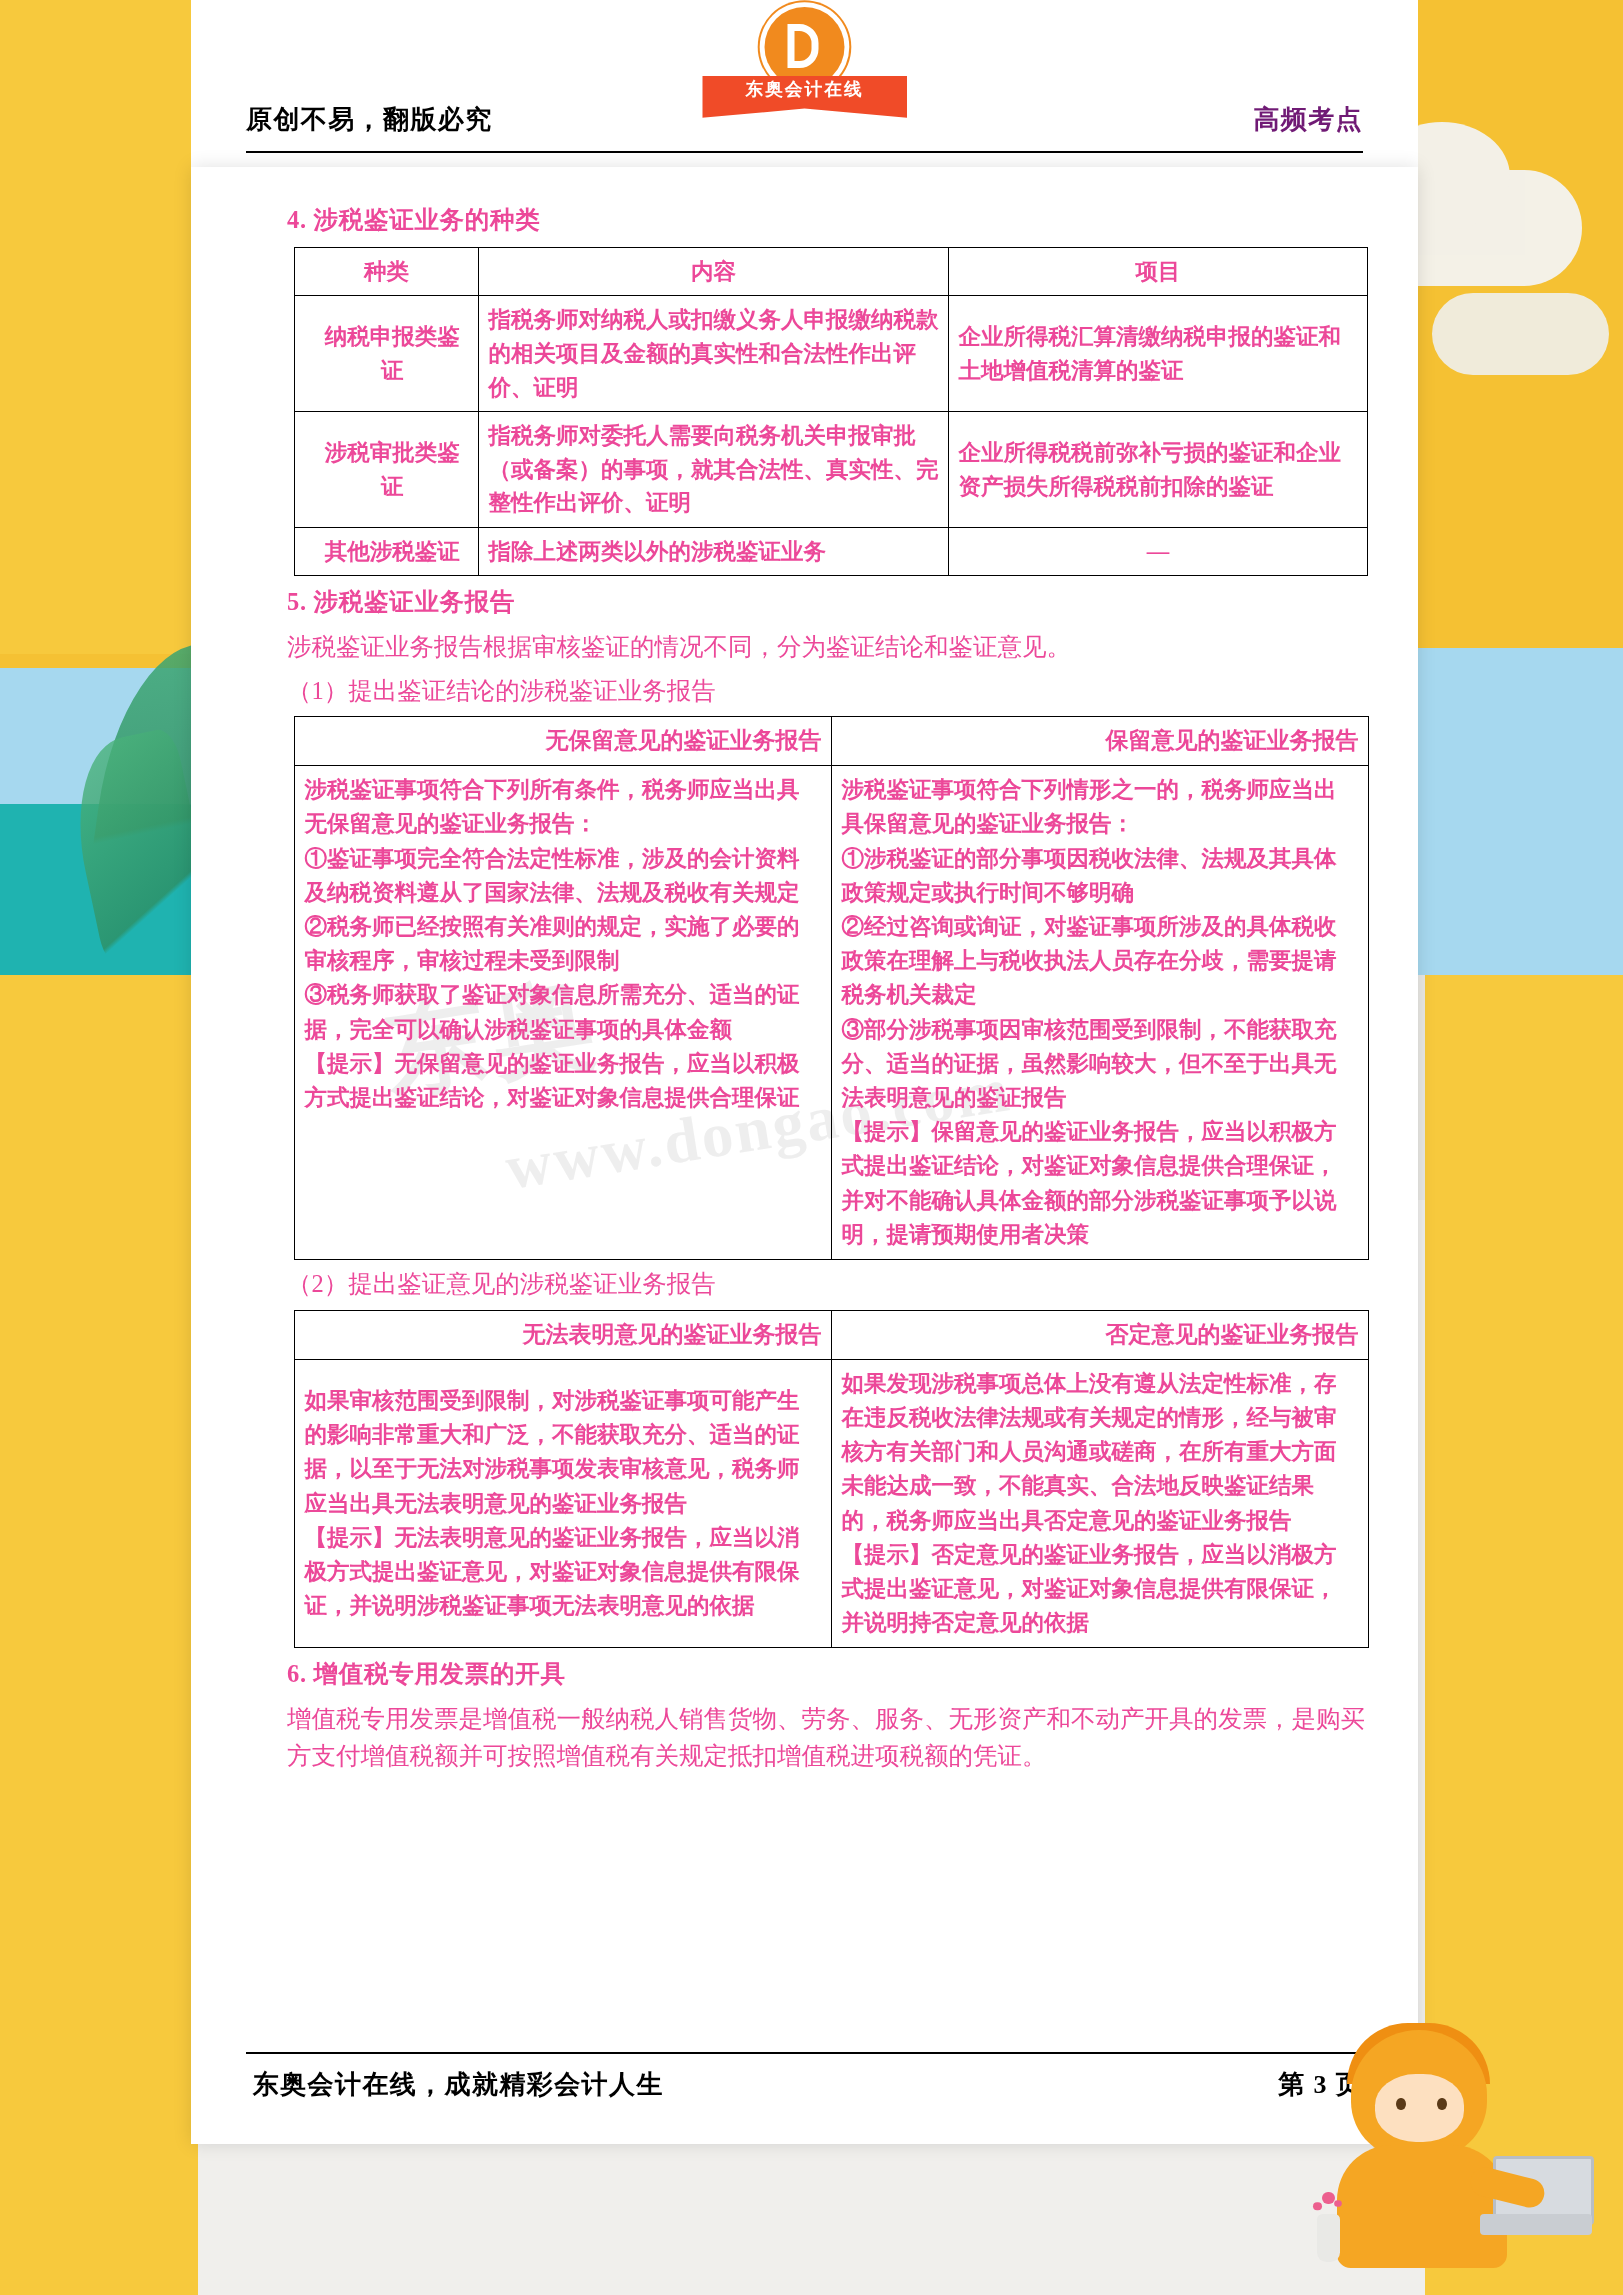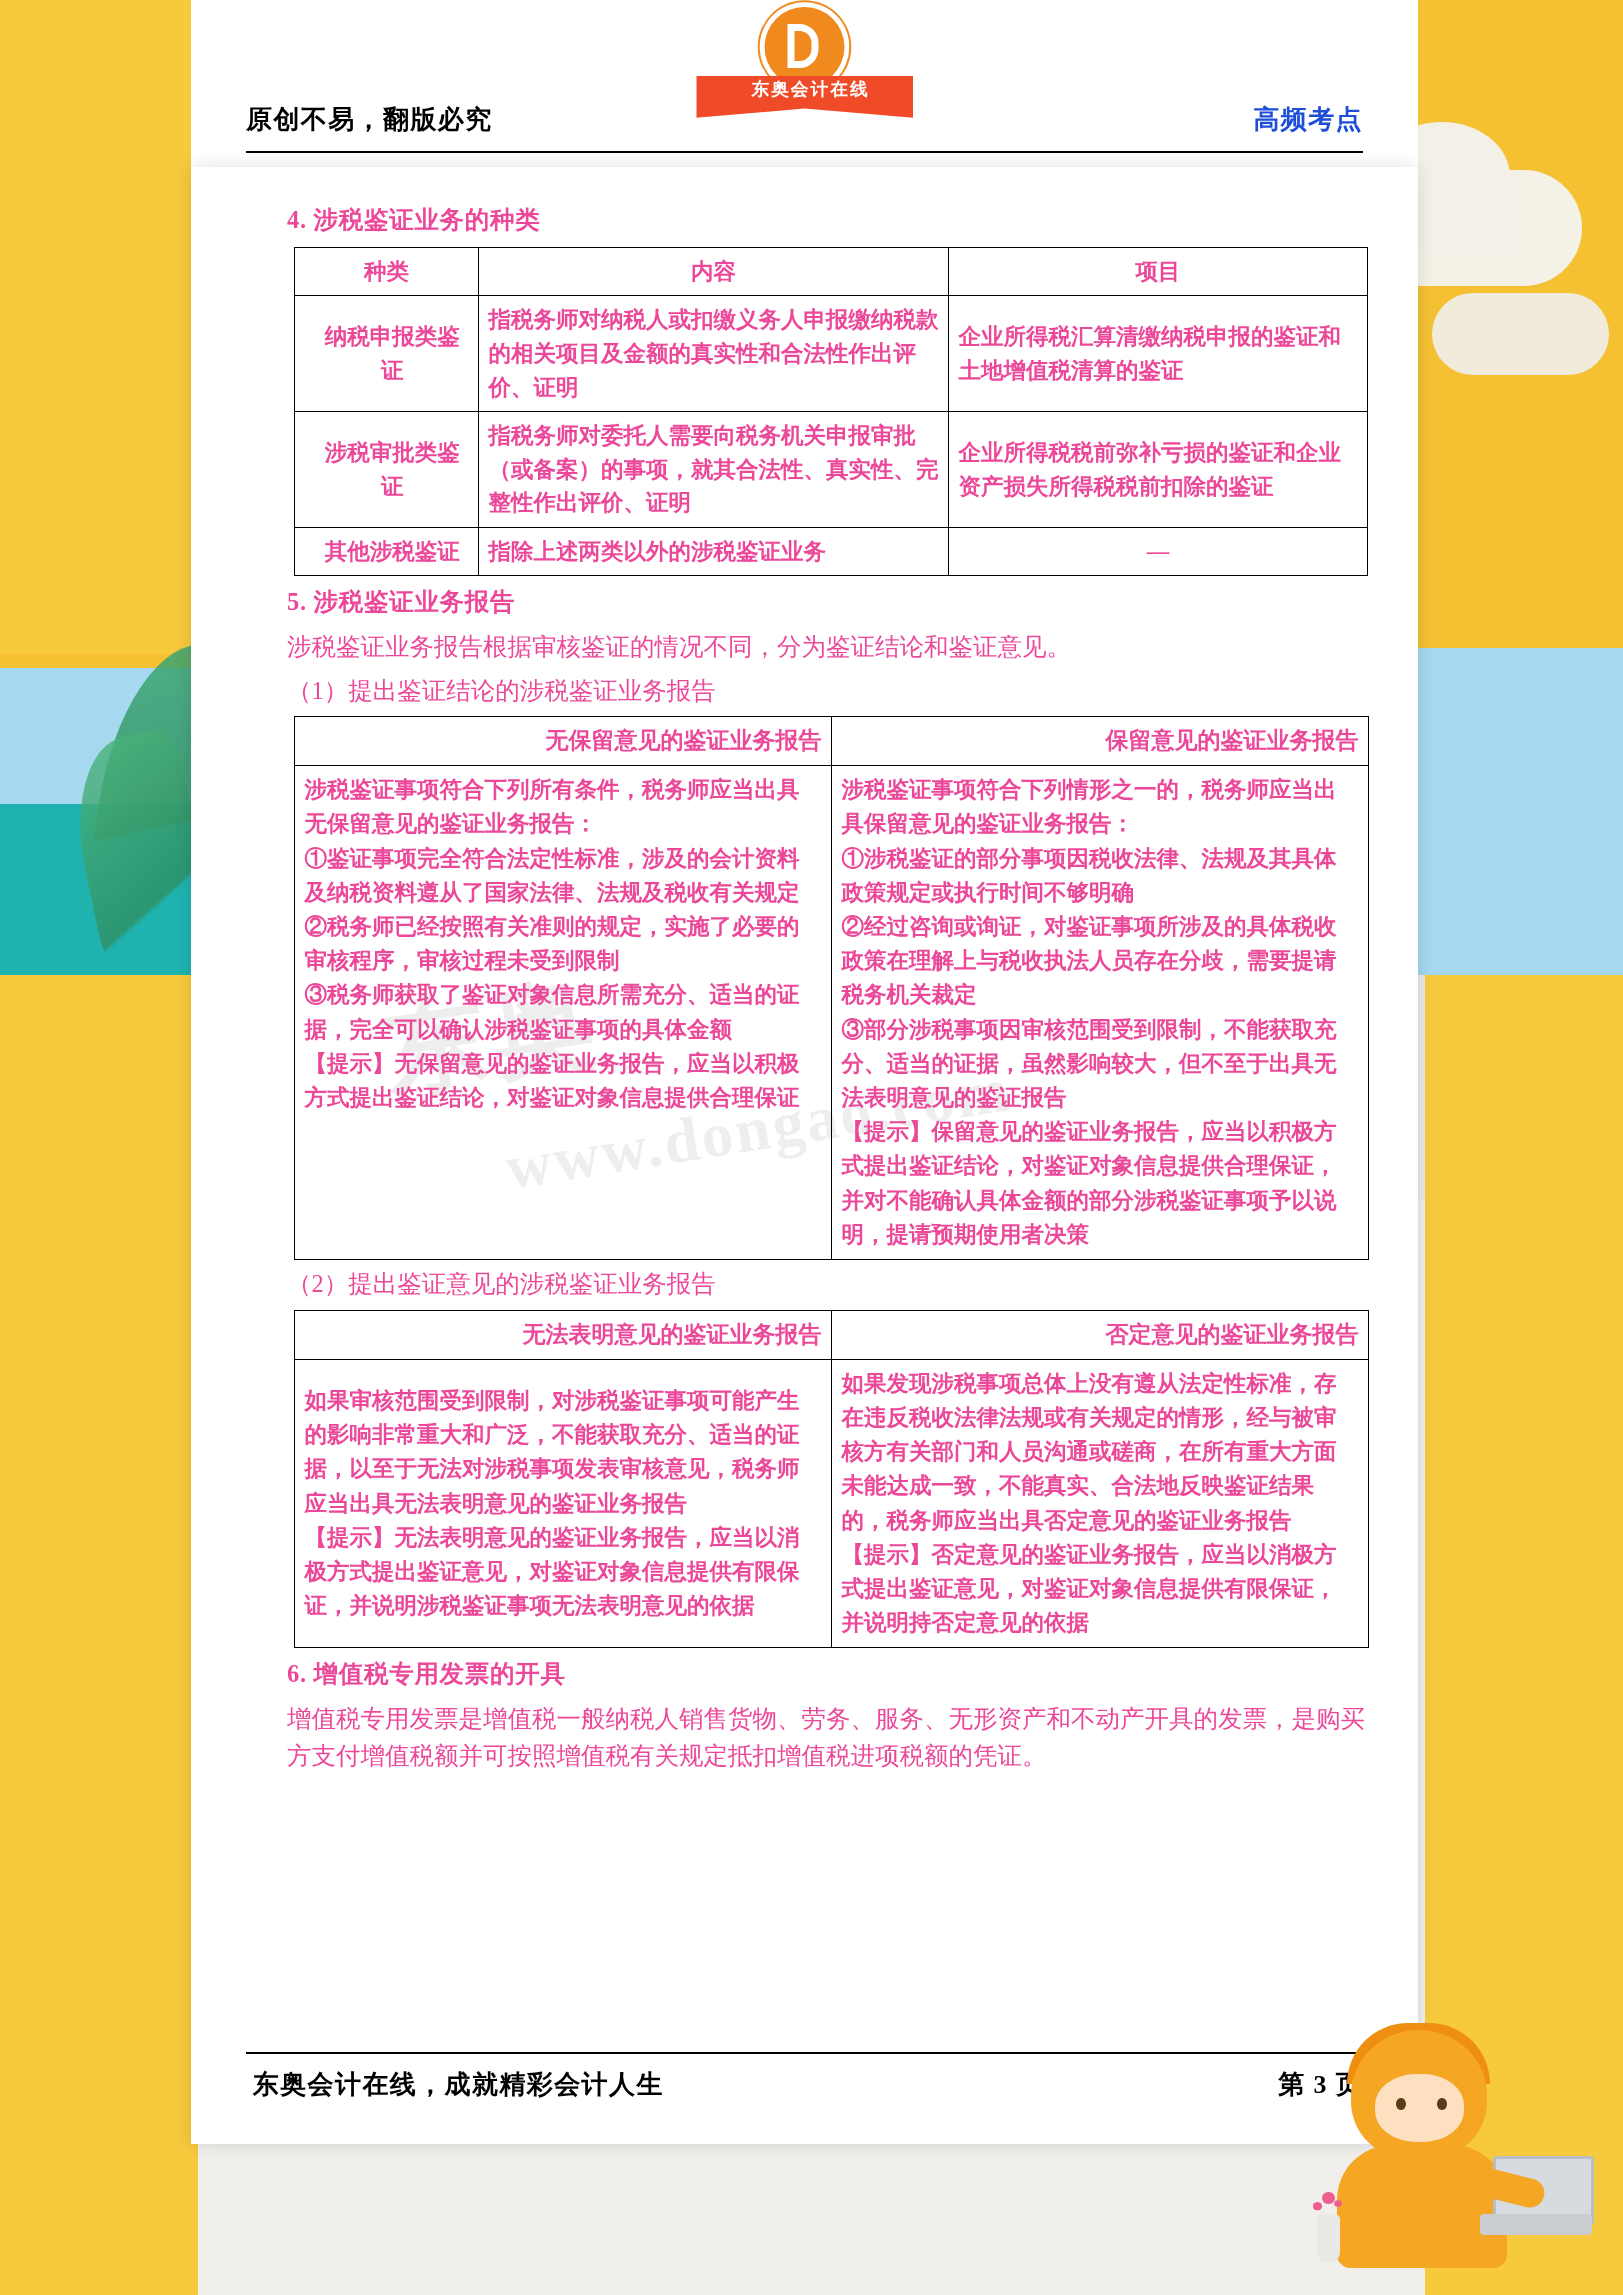--- a/index.html
+++ b/index.html
@@ -158,21 +158,21 @@
     color: #000;
     font-family: "Liberation Serif", serif;
   }
   .header-right {
     position: absolute;
     right: 55px;
     top: 102px;
     font-size: 26px;
     font-weight: bold;
     letter-spacing: 1.4px;
-    color: #1d4ed8;
+    color: #701a75;
   }
   .header-rule {
     position: absolute;
     left: 55px;
     right: 55px;
     top: 151px;
     height: 2px;
     background: #000;
   }
   .logo-wrap {
@@ -207,21 +207,20 @@
     width: 205px;
     height: 42px;
     background: #f04b28;
     position: relative;
     clip-path: polygon(0 0, 100% 0, 100% 100%, 50% 78%, 0 100%);
     color: #fff;
     font-size: 17.7px;
     font-weight: bold;
     line-height: 27px;
     letter-spacing: 2px;
-    padding-left: 12px;
   }
   .logo-sub {
     font-size: 11.6px;
     color: #f04b28;
     letter-spacing: 0.7px;
     margin-top: 0px;
   }
 
   
   .watermark {

